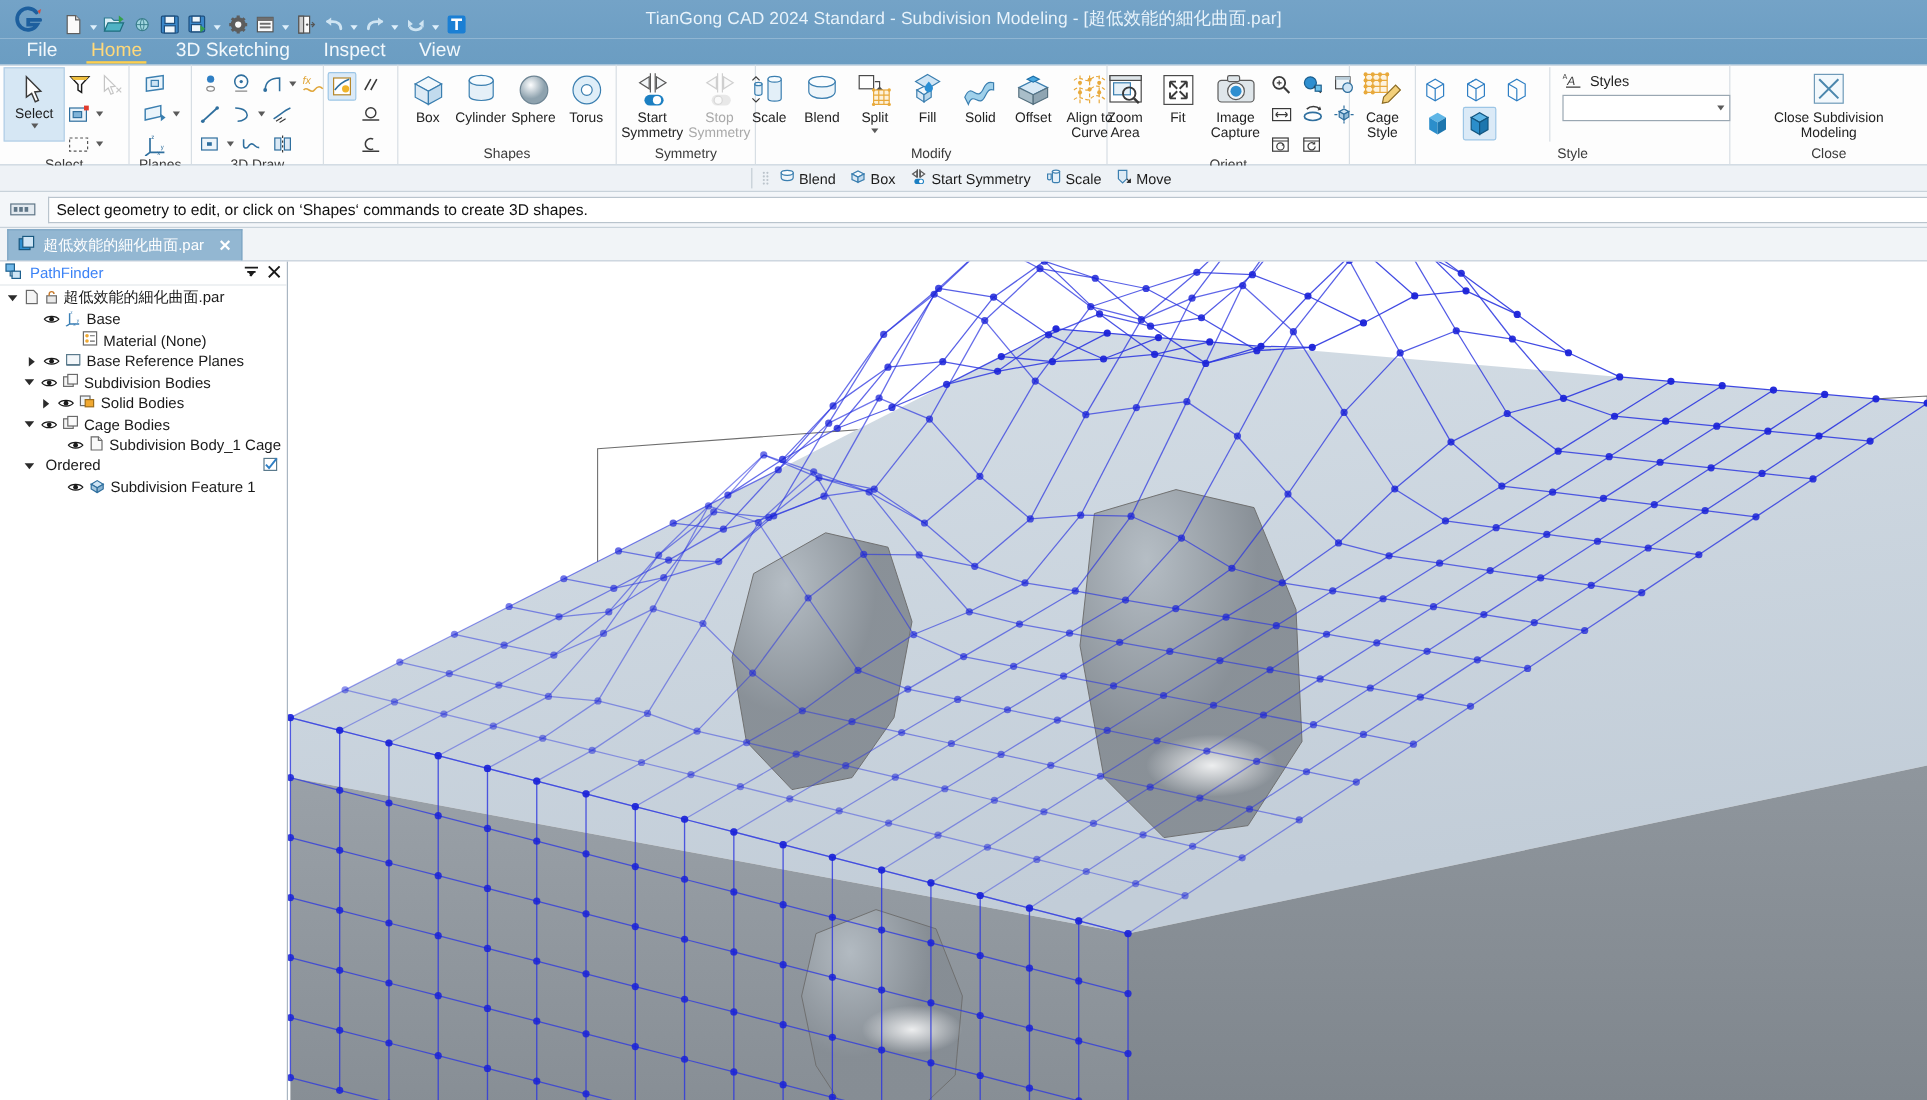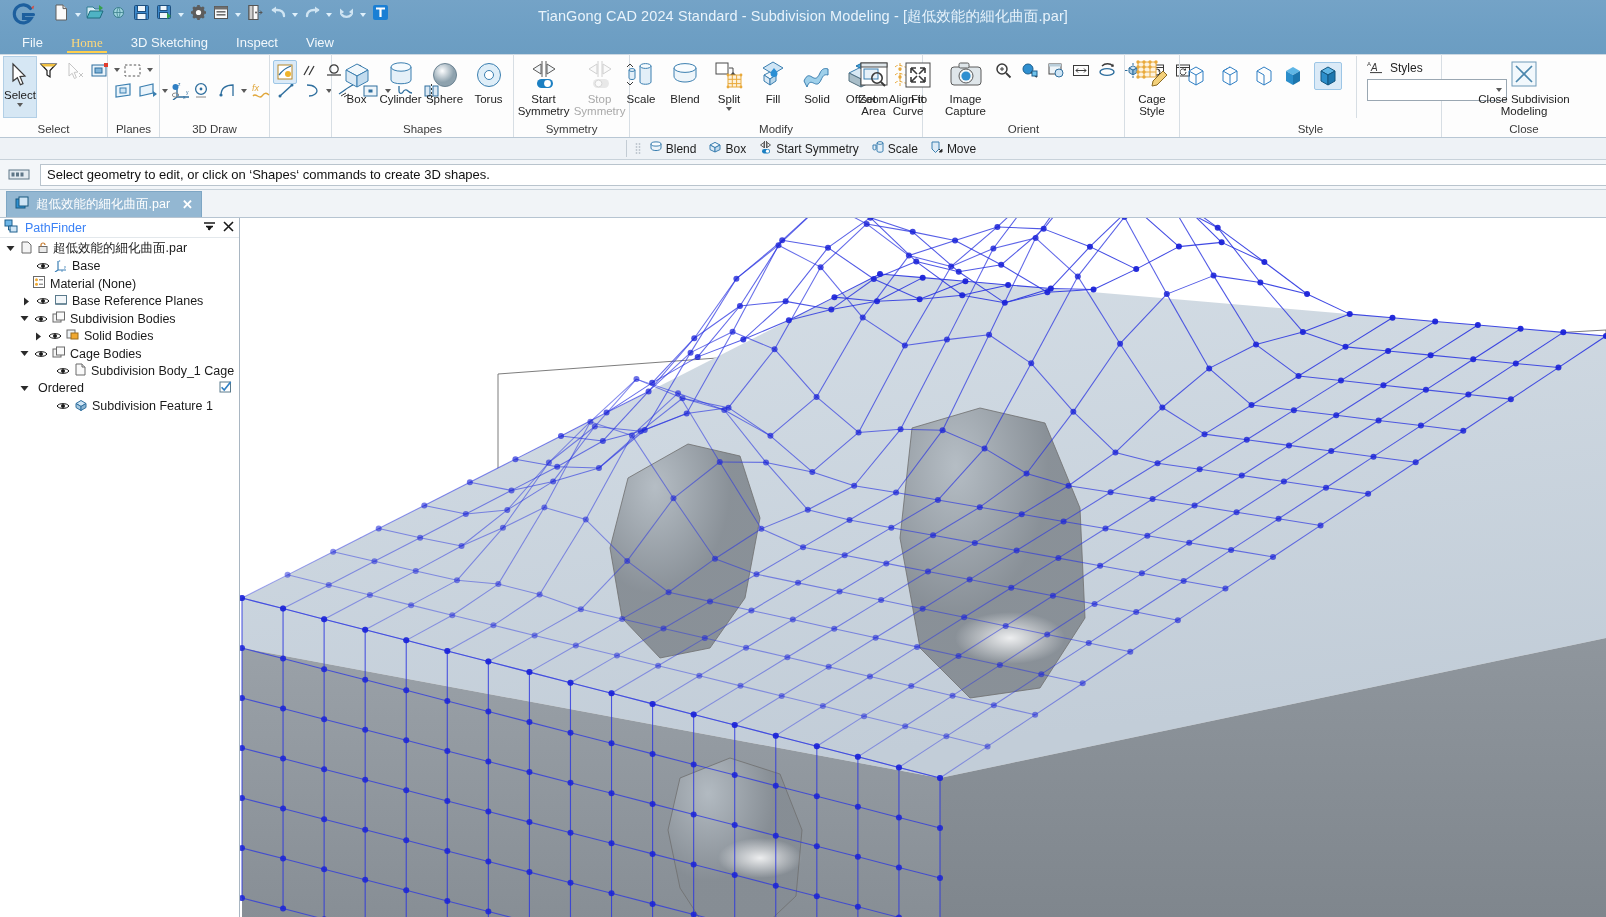--- a/index.html
+++ b/index.html
@@ -12,21 +12,21 @@
     background: #ffffff;
     -webkit-font-smoothing: antialiased;
   }
   #app { position: relative; width: 1606px; height: 917px; overflow: hidden; }
 
   
   .titlebar {
     position: relative;
     height: 32px;
     background: linear-gradient(to bottom, #74a3c7 0%, #6e9fc4 100%);
-    display: flex; align-items: flex-start;
+    display: flex; align-items: flex-end;
   }
   .logo {
     width: 34px; height: 30px; margin-left: 6px;
     display: flex; align-items: center; justify-content: center;
   }
   .qat { display: flex; align-items: center; gap: 1px; margin-left: 10px; }
   .qat-btn {
     width: 22px; height: 24px;
     display: flex; align-items: center; justify-content: center;
     border-radius: 2px;
@@ -54,24 +54,24 @@
   
   .tabstrip {
     height: 22px;
     background: linear-gradient(to bottom, #6e9fc4 0%, #6b9dc2 100%);
     display: flex; align-items: flex-end;
     padding-left: 8px;
     position: relative;
   }
   .rtab {
     padding: 0 14px; height: 21px; line-height: 20px;
-    color: #f2f8fc; font-size: 13px; cursor: default;
+    color: #f2f8fc; font-size: 16px; cursor: default;
     position: relative;
   }
-  .rtab.active { color: #ffd97a; font-weight: normal; font-family: Liberation Serif, serif; }
+  .rtab.active { color: #ffd97a; font-weight: normal; }
   .rtab.active::after {
     content: ""; position: absolute; left: 10px; right: 10px; bottom: 1px;
     height: 2px; background: #ffcf4d;
   }
 
   
   .ribbon {
     height: 84px;
     background: #fdfdfd;
     border-bottom: 1px solid #b8c7d4;
@@ -98,21 +98,21 @@
     justify-content: flex-start;
     min-width: 44px; padding: 2px 3px 0;
     cursor: default;
   }
   .bigbtn .ic { height: 34px; display:flex; align-items:center; justify-content:center;}
   .bigbtn .lb {
     font-size: 11.5px; color: #232323; text-align: center; line-height: 12px;
     margin-top: 1px;
   }
   .bigbtn.disabled .lb { color: #a9a9a9; }
-  .smallgrid { display: flex; gap: 1px; padding-top: 2px; }
+  .smallgrid { display: flex; flex-direction: column; gap: 1px; padding-top: 2px; }
   .srow { display: flex; align-items: center; gap: 2px; }
   .sbtn {
     width: 24px; height: 24px;
     display: flex; align-items: center; justify-content: center;
     cursor: default; border-radius: 2px;
   }
   .sbtn.sel { background: #dbeaf7; border: 1px solid #9dc6e6; }
   .mini-caret {
     width: 0; height: 0;
     border-left: 3px solid transparent; border-right: 3px solid transparent;
@@ -1088,21 +1088,21 @@
             </span>
           <span><svg width="14" height="14" viewBox="0 0 14 14">
                 <path d="M4 12V3M4 12h8M4 12L1 14" stroke="#3a7fb5" stroke-width="1.2" fill="none"></path>
                 <text x="4.6" y="4" font-size="4" fill="#3a7fb5">z</text>
                 <text x="10" y="10" font-size="4" fill="#3a7fb5">y</text>
                 <text x="7" y="13.6" font-size="4" fill="#3a7fb5">x</text>
               </svg></span>
           <span class="lbl">Base</span>
         </div>
 
-        <div class="tnode" style="padding-left:32px">
+        <div class="tnode" style="padding-left:68px">
           <span><svg width="14" height="14" viewBox="0 0 14 14">
                 <rect x="1.5" y="1.5" width="11" height="11" fill="#fff" stroke="#6a6a6a"></rect>
                 <circle cx="4.5" cy="4.8" r="1.5" fill="#f0a830"></circle>
                 <circle cx="4.5" cy="9.2" r="1.5" fill="#f0a830"></circle>
                 <path d="M7 4.8h4M7 9.2h4" stroke="#6a6a6a"></path>
               </svg></span>
           <span class="lbl">Material (None)</span>
         </div>
 
         <div class="tnode" style="padding-left:20px">

